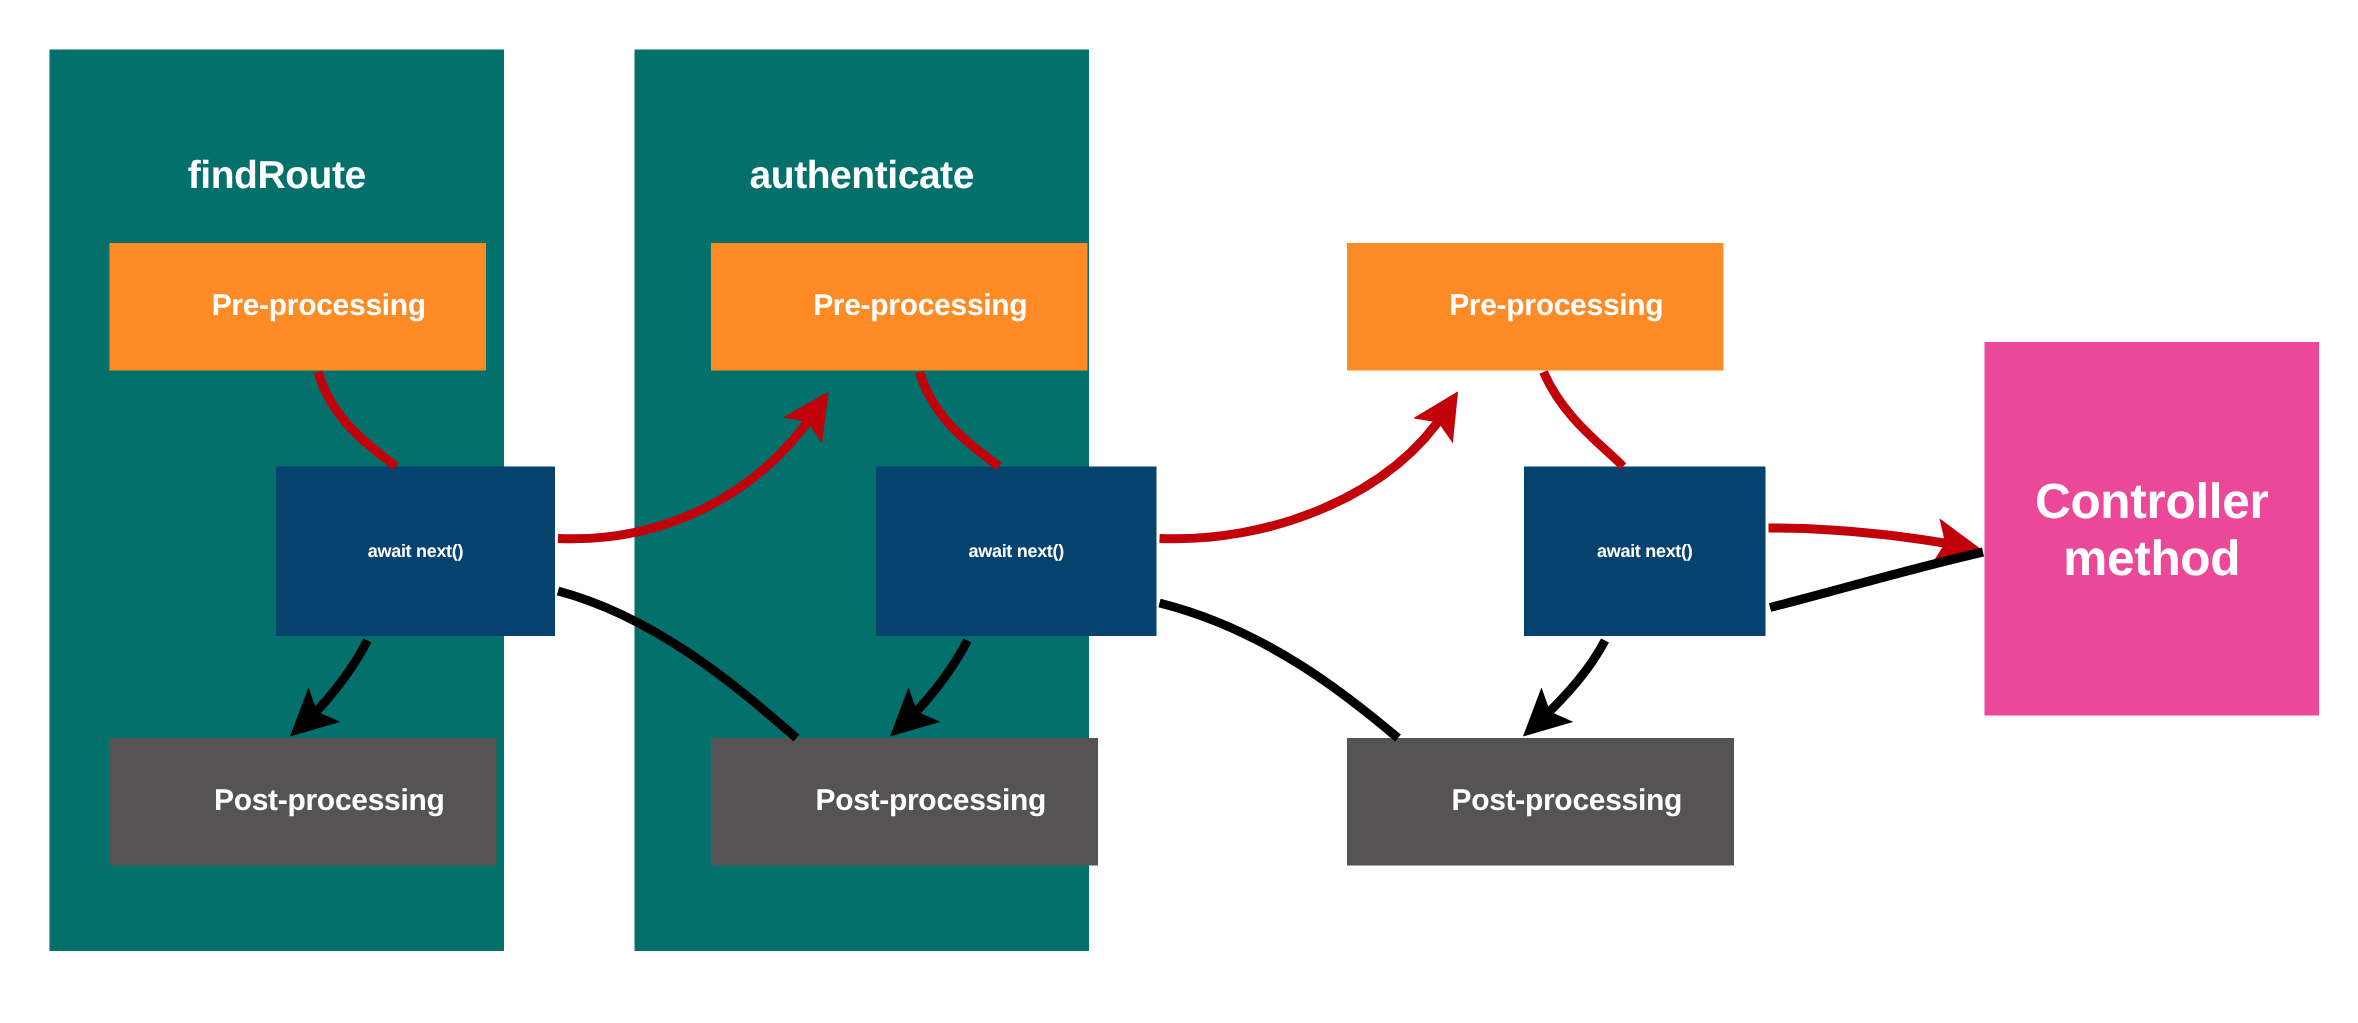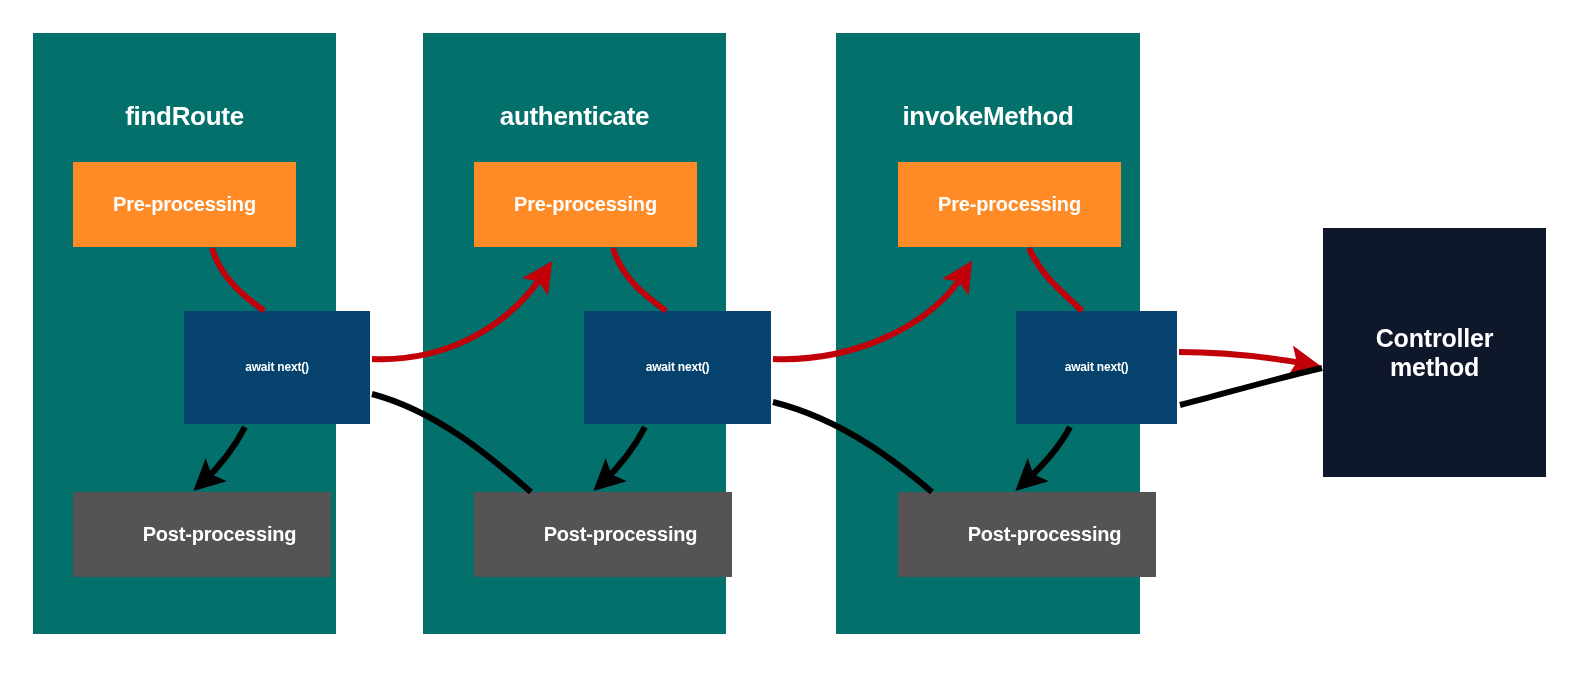--- a/index.html
+++ b/index.html
@@ -40,33 +40,34 @@
     justify-content: center;
     color: #ffffff;
     font-weight: bold;
     text-align: center;
     line-height: 1.15;
     letter-spacing: -0.2px;
   }
   .node-pre {
     background: #FF8B27;
     font-size: 20px;
+    padding-left: 28px;
   }
   .node-post {
     background: #555353;
     font-size: 20px;
     padding-left: 35px;
   }
   .node-await {
     background: #05436E;
     font-size: 12px;
   }
   .node-controller {
-    background: #0f172a;
-    font-size: 25px;
+    background: #ec4899;
+    font-size: 33px;
   }
   #edges {
     position: absolute;
     left: 0;
     top: 0;
     width: 1572px;
     height: 682px;
     pointer-events: none;
   }
   .edge-red {
@@ -92,23 +93,20 @@
   <div class="node node-await" style="left:184px; top:311px; width:186px; height:113px;">await next()</div>
   <div class="node node-post" style="left:73px; top:492px; width:223px; height:85px;">Post-processing</div>
 
   <div class="panel" style="left:423px; top:33px; width:303px; height:601px;">
     <div class="panel-title" style="top:68px;">authenticate</div>
   </div>
   <div class="node node-pre" style="left:474px; top:162px; width:223px; height:85px;">Pre-processing</div>
   <div class="node node-await" style="left:584px; top:311px; width:187px; height:113px;">await next()</div>
   <div class="node node-post" style="left:474px; top:492px; width:223px; height:85px;">Post-processing</div>
 
-  <div class="panel" style="left:836px; top:33px; width:304px; height:601px;">
-    <div class="panel-title" style="top:68px;">invokeMethod</div>
-  </div>
   <div class="node node-pre" style="left:898px; top:162px; width:223px; height:85px;">Pre-processing</div>
   <div class="node node-await" style="left:1016px; top:311px; width:161px; height:113px;">await next()</div>
   <div class="node node-post" style="left:898px; top:492px; width:223px; height:85px;">Post-processing</div>
 
   <div class="node node-controller" style="left:1323px; top:228px; width:223px; height:249px; flex-direction:column;">
     <span>Controller</span>
     <span>method</span>
   </div>
 
   <svg id="edges" viewBox="0 0 1572 682">

